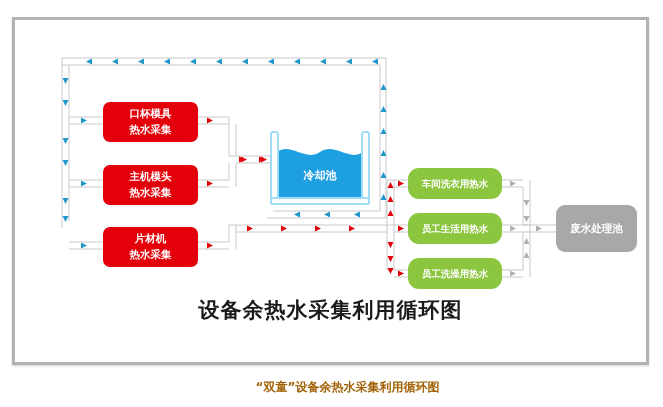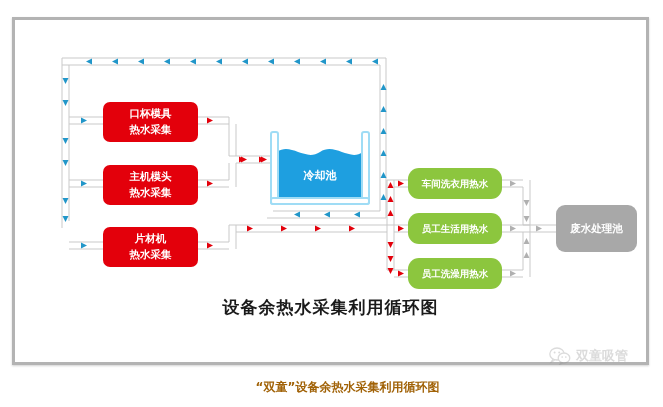--- a/index.html
+++ b/index.html
@@ -28,21 +28,21 @@
     dominant-baseline:middle;
   }
   .redtext{font-size:10.5px;fill:#ffffff;}
   .greentext{font-size:9.5px;fill:#ffffff;}
   .graytext{font-size:10.5px;fill:#ffffff;}
   .pooltext{font-size:11px;fill:#ffffff;}
 
   #diagram-title{
     position:absolute;left:0;right:0;top:276px;
     text-align:center;
-    font-size:17px;font-weight:bold;color:#1a1a1a;
+    font-size:21px;font-weight:bold;color:#1a1a1a;
     letter-spacing:1px;
     font-family:"DejaVu Sans","Liberation Sans",sans-serif;
   }
 
   #watermark{
     position:absolute;right:18px;top:327px;
     display:flex;align-items:center;gap:5px;
     opacity:.30;
   }
   #watermark .wm-label{
@@ -269,32 +269,17 @@
         <g>
           <rect x="541" y="185" width="81" height="47" rx="9" ry="9" fill="#a8a8a8"></rect>
           <text class="nodetext graytext" x="581.5" y="209">废水处理池</text>
         </g>
 
       </svg>
     </div>
 
     <div id="diagram-title">设备余热水采集利用循环图</div>
 
-    <div id="watermark">
-      <span>
-        <svg width="22" height="18" viewBox="0 0 22 18" xmlns="http://www.w3.org/2000/svg">
-          <ellipse cx="8" cy="7" rx="7.2" ry="6" fill="none" stroke="#8a8a8a" stroke-width="1.3"></ellipse>
-          <path d="M4,12 L2.2,15 L5.6,13.2" fill="none" stroke="#8a8a8a" stroke-width="1.3"></path>
-          <circle cx="5.6" cy="5.6" r="1" fill="#8a8a8a"></circle>
-          <circle cx="10.2" cy="5.6" r="1" fill="#8a8a8a"></circle>
-          <ellipse cx="15" cy="11" rx="5.8" ry="5" fill="#ffffff" stroke="#8a8a8a" stroke-width="1.3"></ellipse>
-          <path d="M12.4,15 L11,17.2 L13.8,16" fill="none" stroke="#8a8a8a" stroke-width="1.3"></path>
-          <circle cx="13.2" cy="10" r="0.85" fill="#8a8a8a"></circle>
-          <circle cx="16.8" cy="10" r="0.85" fill="#8a8a8a"></circle>
-        </svg>
-      </span>
-      <span class="wm-label">双童吸管</span>
-    </div>
   </div>
 
   <div id="caption">“双童”设备余热水采集利用循环图</div>
 
 </div>
 
 </body></html>

